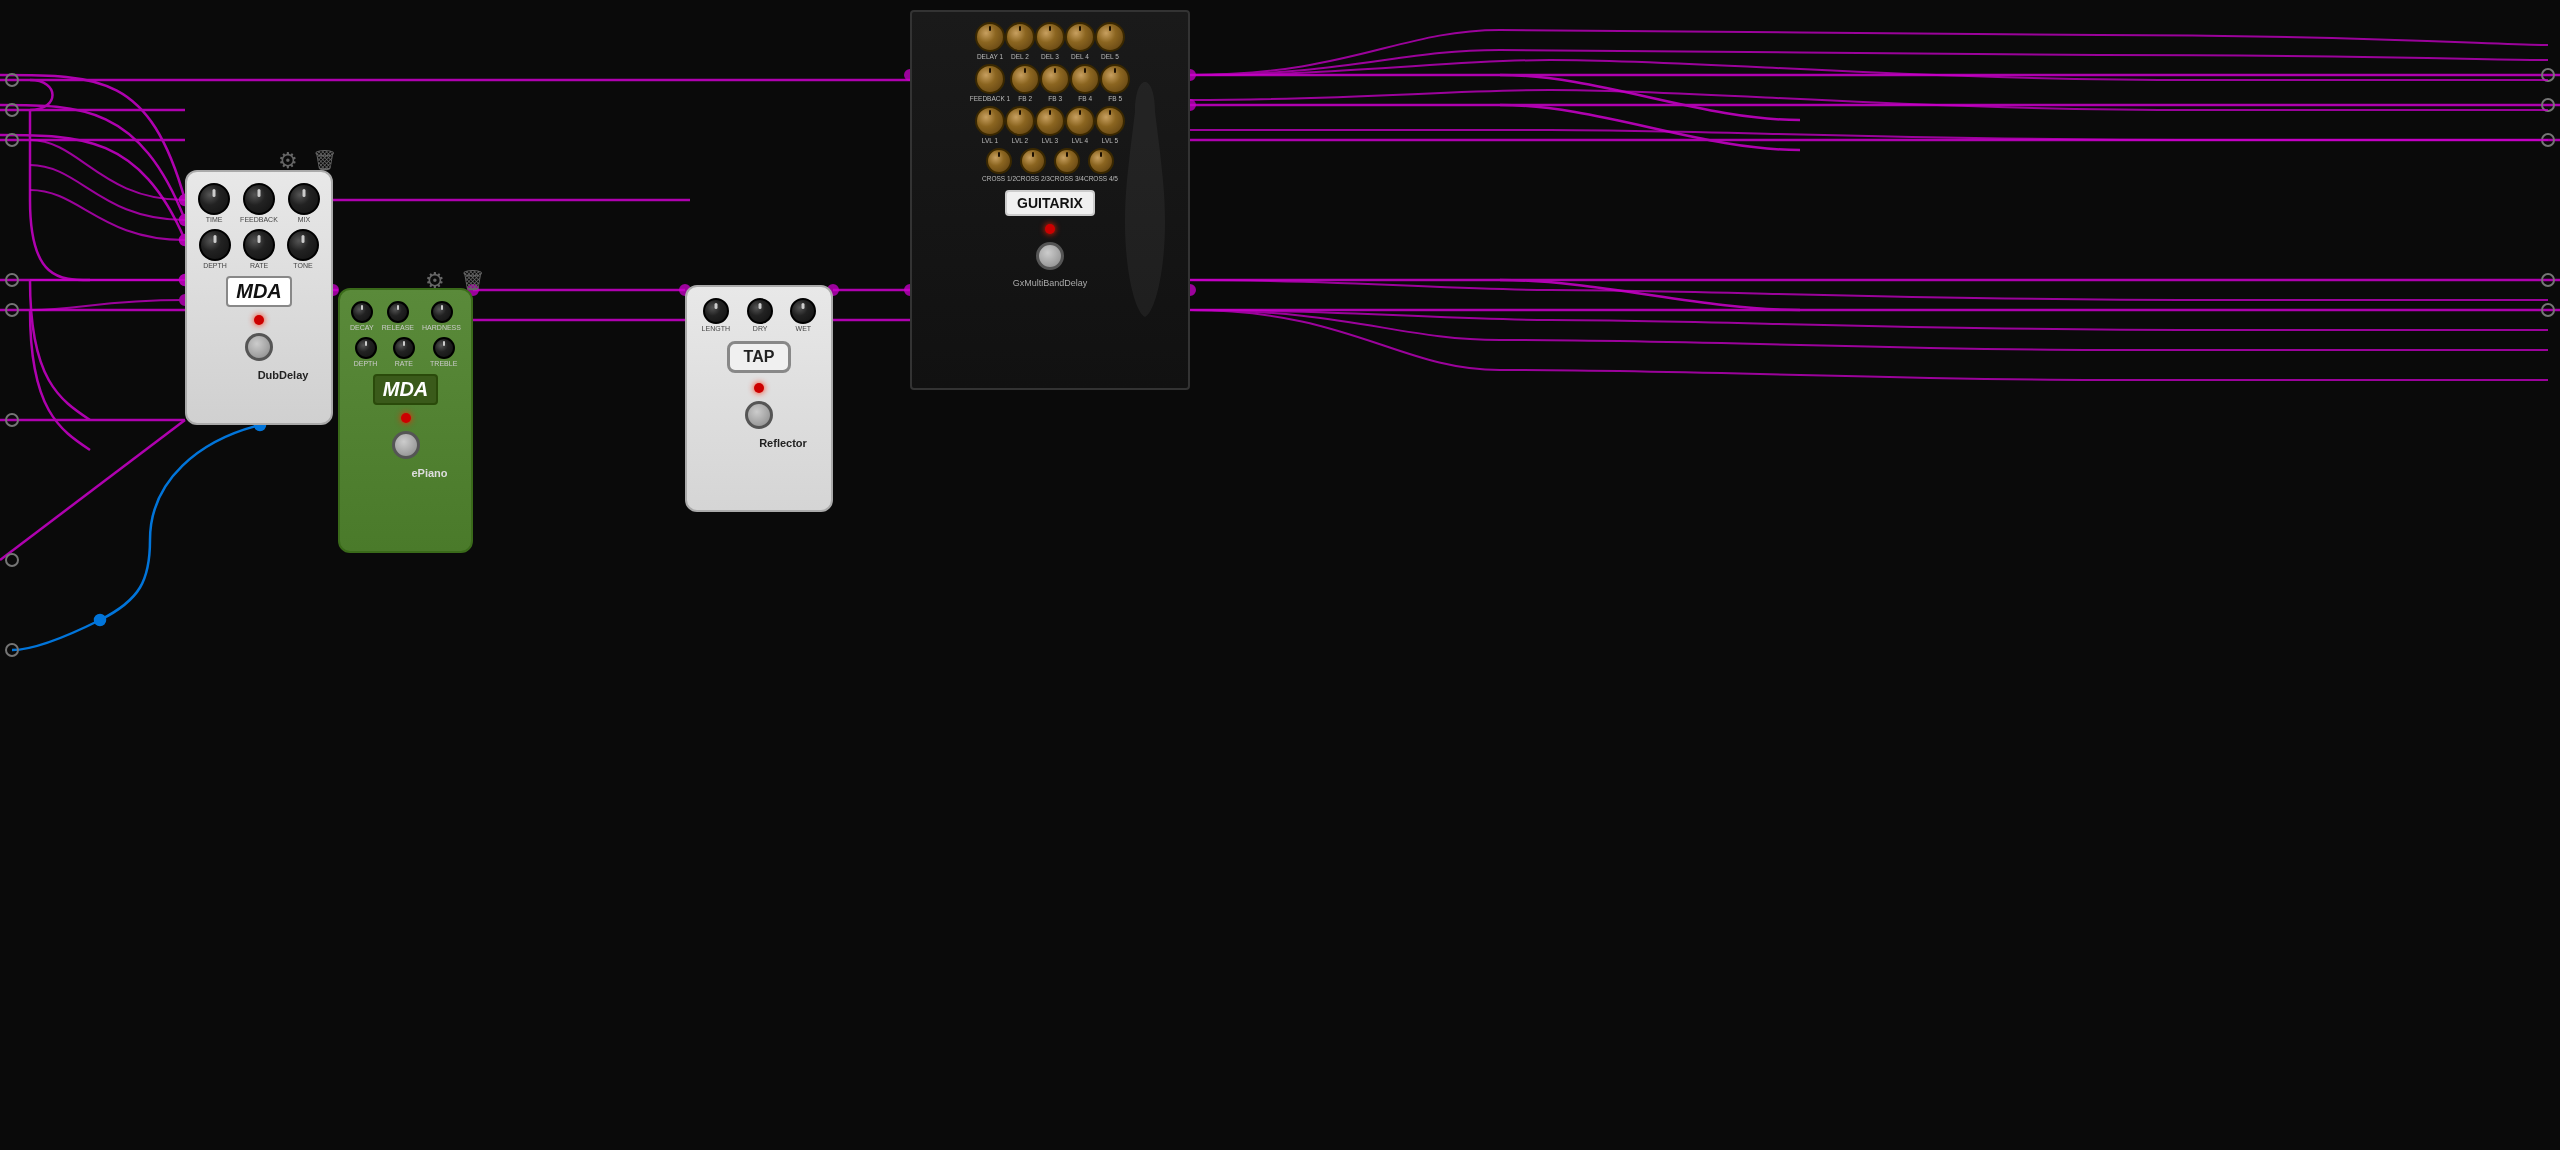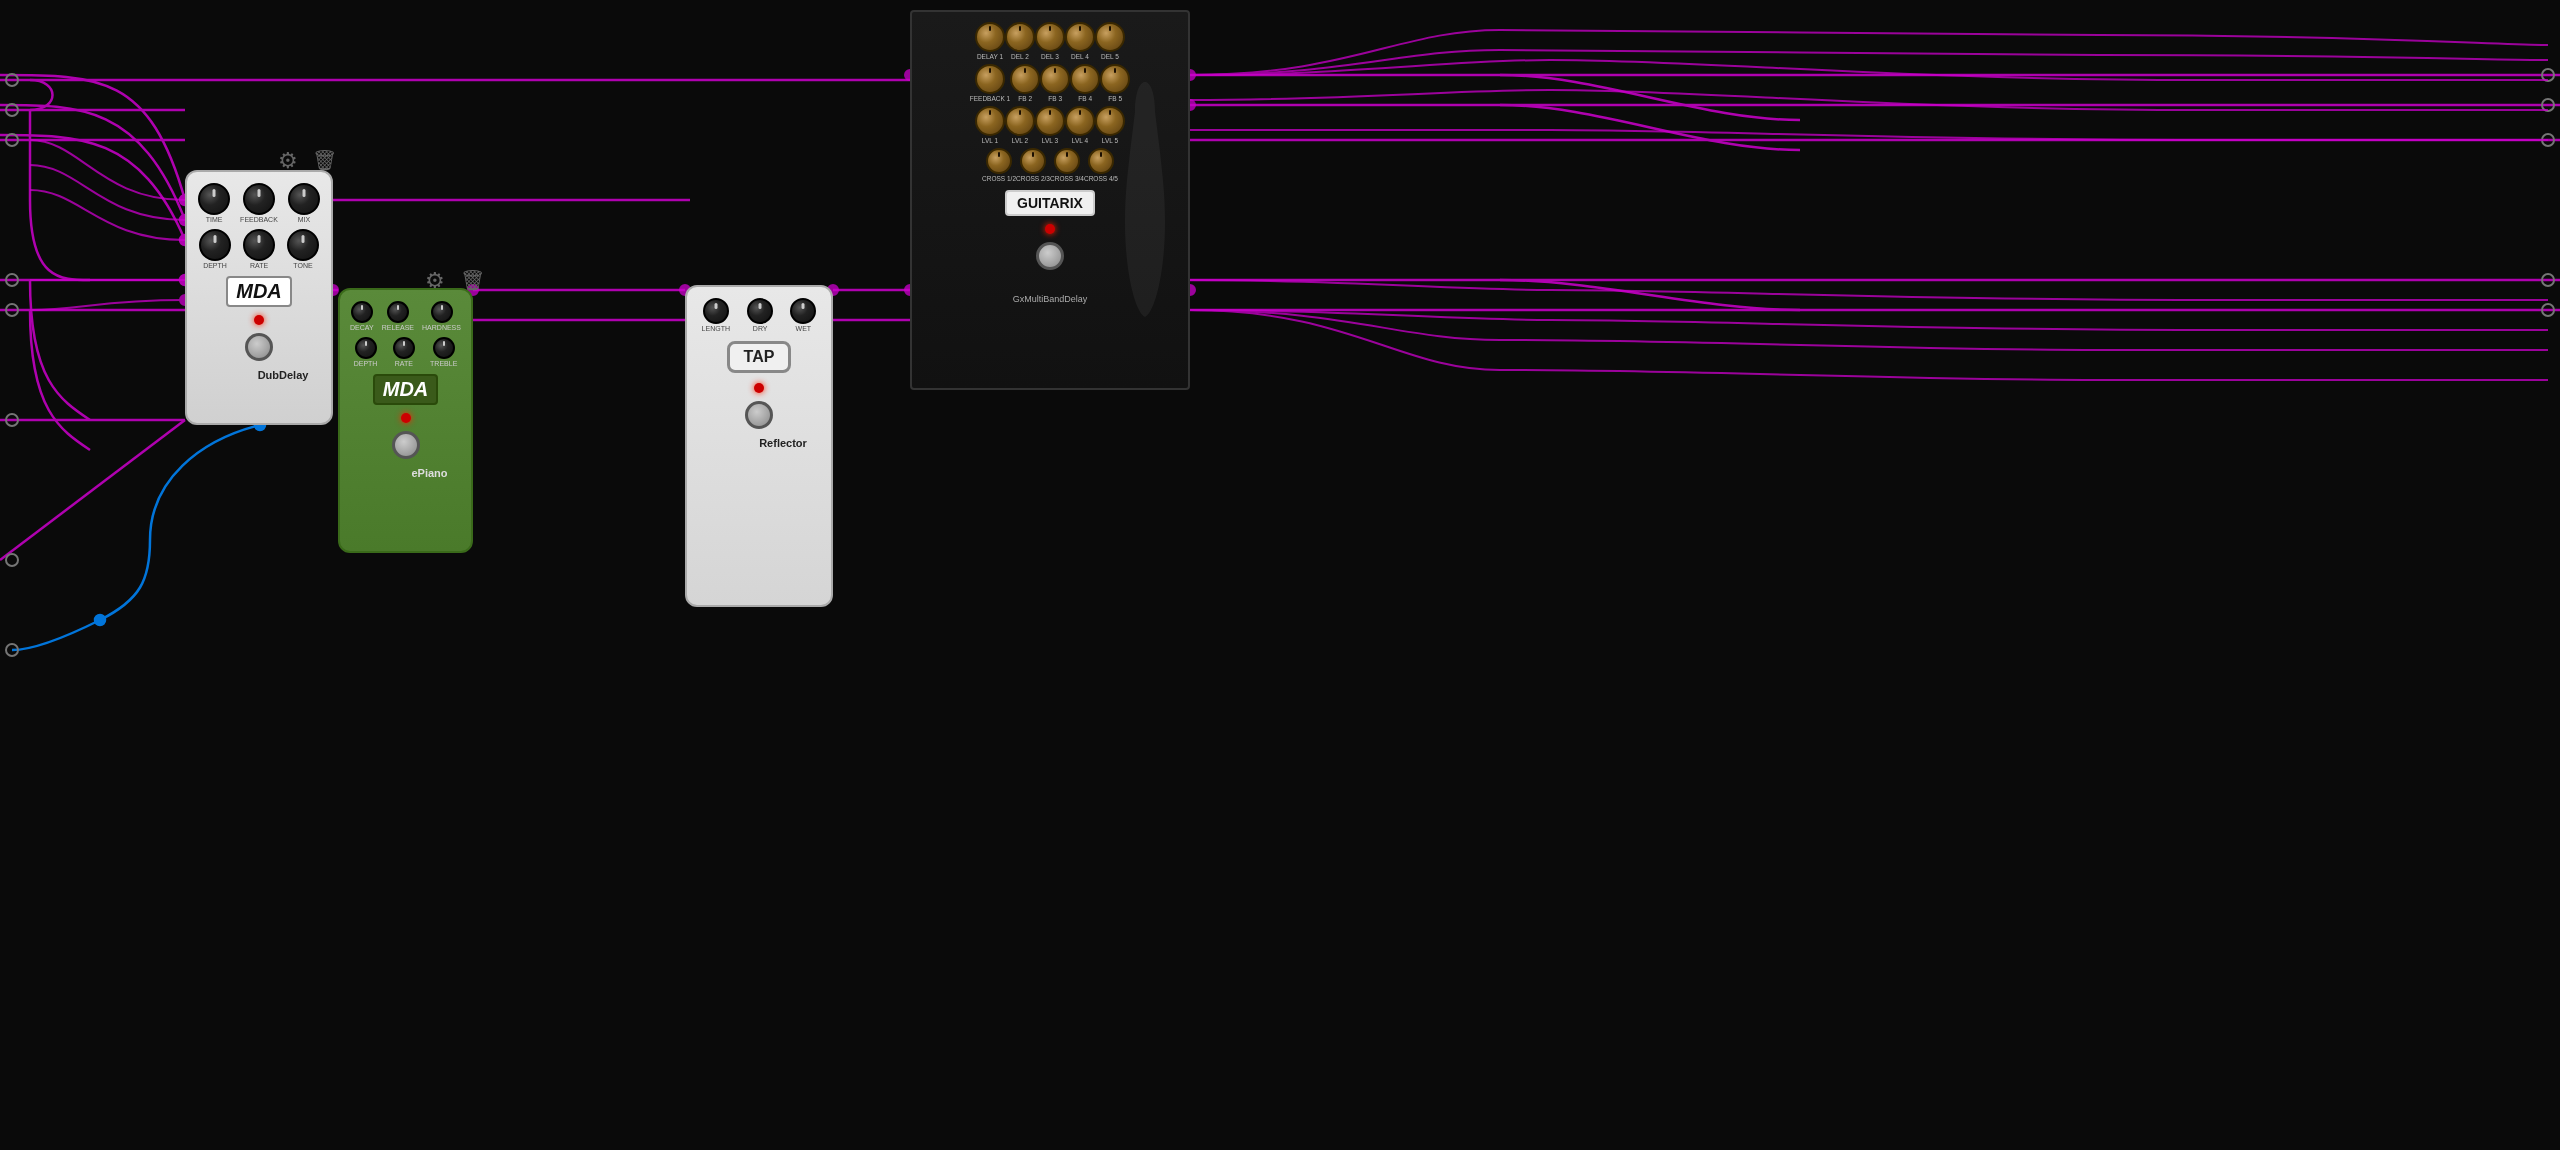--- a/index.html
+++ b/index.html
@@ -52,21 +52,21 @@
       border: 2px solid #3a6a1a;
       border-radius: 12px;
       padding: 8px 6px;
     }
 
     
     .pedal-reflector {
       left: 685px;
       top: 285px;
       width: 148px;
-      height: 322px;
+      height: 227px;
       background: linear-gradient(180deg, #e8e8e8 0%, #d5d5d5 100%);
       border: 2px solid #aaa;
       border-radius: 12px;
       padding: 8px 6px;
     }
 
     
     .pedal-gx {
       left: 910px;
       top: 10px;
@@ -239,21 +239,21 @@
     .gx-label {
       font-size: 6.5px;
       color: #bbb;
       text-align: center;
       margin-top: 1px;
     }
     .gx-subname {
       font-size: 9px;
       color: #aaa;
       text-align: center;
-      margin-top: 20px;
+      margin-top: 4px;
     }
 
     
     .guitar-silhouette {
       position: absolute;
       right: 18px;
       top: 60px;
       width: 50px;
       height: 250px;
       opacity: 0.15;

